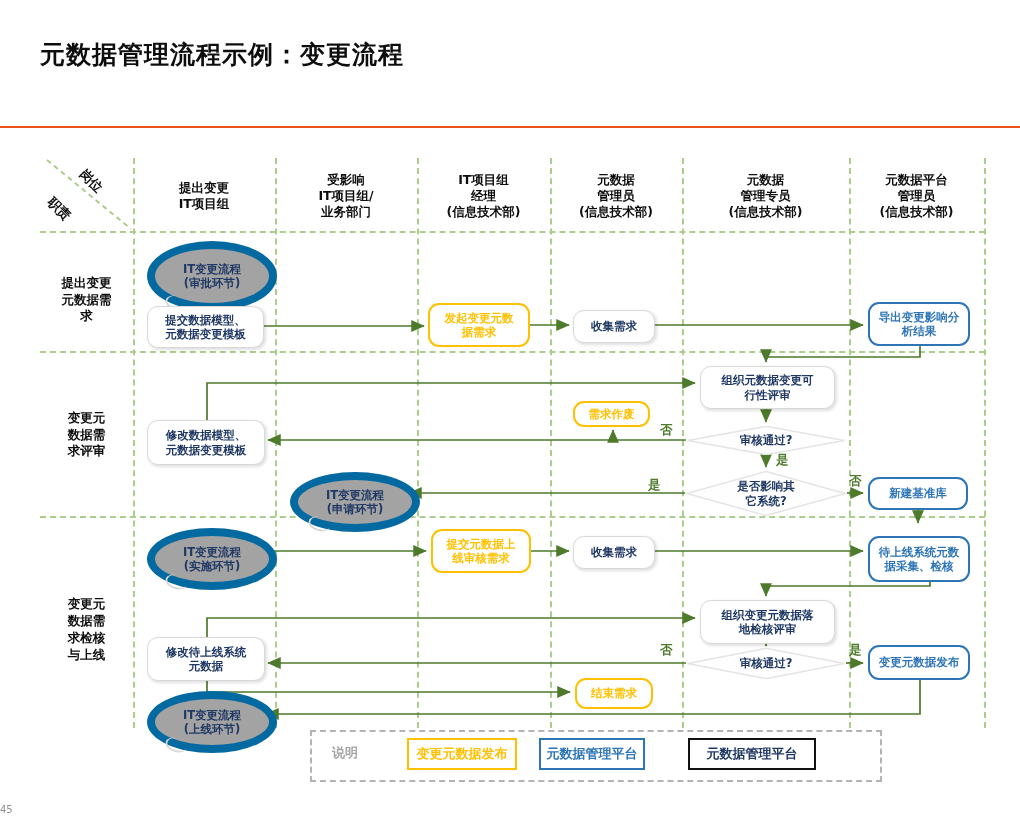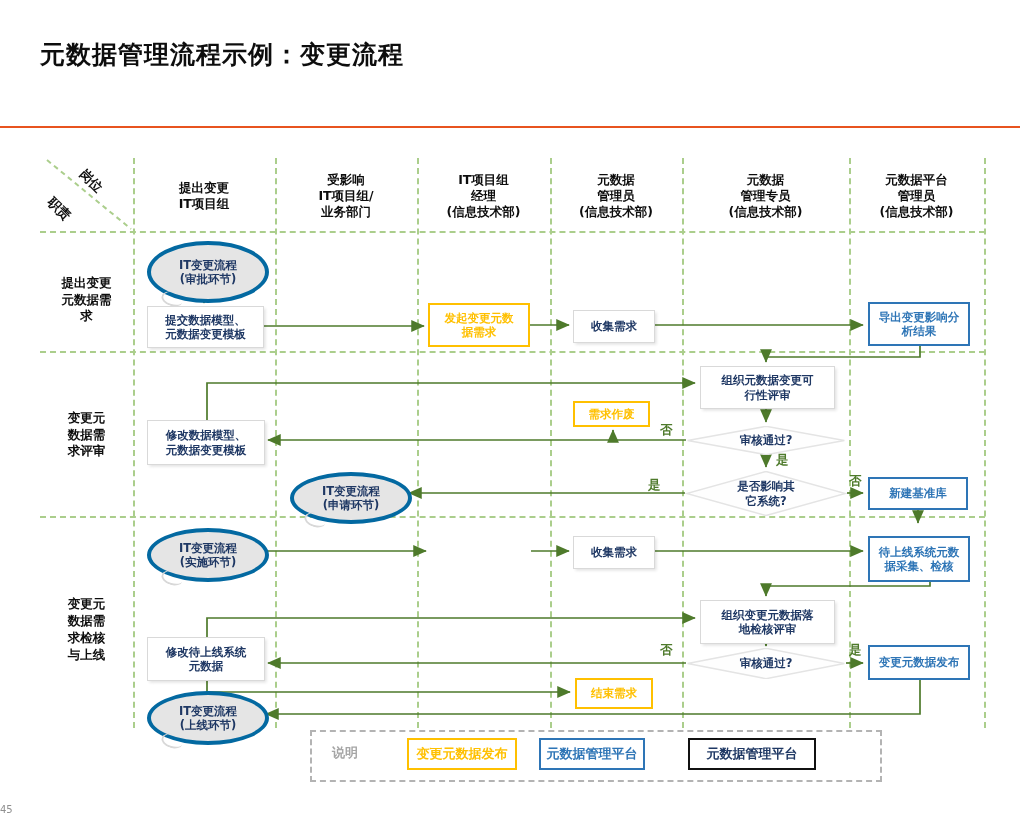--- a/index.html
+++ b/index.html
@@ -12,25 +12,25 @@
   #title{left:40px;top:38px;font-size:25px;font-weight:800;color:#0d0d0d;letter-spacing:1px;}
   #rule{left:0;top:126px;width:1020px;height:2px;background:#e8531f;}
 
   .vline{width:0;border-left:2px dashed #abce8c;top:158px;height:570px;}
   .hline{height:0;border-top:2px dashed #abce8c;left:40px;width:945px;}
 
   .col-header{top:163px;height:66px;font-size:12.5px;font-weight:700;color:#0d0d0d;line-height:1.28;}
   .row-label{left:40px;width:93px;font-size:12.5px;font-weight:700;color:#0d0d0d;line-height:1.35;}
   .corner-label{font-size:13px;font-weight:700;color:#0d0d0d;transform:rotate(45deg);}
 
-  .node{line-height:1.25;font-size:11.5px;font-weight:700;}
+  .node{line-height:1.25;font-size:11.5px;font-weight:700;border-radius:11px;}
   .box{background:#ffffff;border:1.5px solid #d9d9d9;color:#1f3864;box-shadow:1.5px 1.5px 3px rgba(0,0,0,0.12);}
   .box-y{background:#ffffff;border:2px solid #ffc000;color:#ffc000;}
   .box-b{background:#ffffff;border:2px solid #2e75b6;color:#2e75b6;}
-  .ellipse{background:#e5e5e5;border:4px solid #0369a1;border-radius:50%;color:#1f3864;}
+  .ellipse{background:#a3a3a3;border:8px solid #0369a1;border-radius:50%;color:#1f3864;}
   .ellipse:after{content:"";position:absolute;left:10px;bottom:-7px;width:20px;height:12px;
                  border-bottom:2px solid #d8d8d8;border-left:2px solid #d8d8d8;border-radius:50%;
                  transform:rotate(18deg);}
   .diamond{color:#1f3864;}
   .diamond svg{position:absolute;left:0;top:0;width:100%;height:100%;}
   .diamond span{position:relative;z-index:1;}
   .branch{font-size:12.5px;font-weight:700;color:#4e7a2b;}
 
   #connectors{position:absolute;left:0;top:0;width:1020px;height:840px;pointer-events:none;}
 
@@ -155,20 +155,22 @@
       </svg>
     <span class="pre">是否影响其
 它系统?</span>
   </div>
   <div class="abs ctr pre node box-b" style="left:868px;top:477px;width:100px;height:33px;box-sizing:border-box">新建基准库</div>
   <div class="abs ctr pre node ellipse" style="left:290px;top:472px;width:114px;height:44px">IT变更流程
 (申请环节)</div>
 
   <div class="abs ctr pre node ellipse" style="left:147px;top:528px;width:114px;height:46px">IT变更流程
 (实施环节)</div>
+  <div class="abs ctr pre node box-y" style="left:431px;top:529px;width:100px;height:44px;box-sizing:border-box">提交元数据上
+线审核需求</div>
   <div class="abs ctr pre node box" style="left:573px;top:536px;width:80px;height:31px">收集需求</div>
   <div class="abs ctr pre node box-b" style="left:868px;top:536px;width:102px;height:46px;box-sizing:border-box">待上线系统元数
 据采集、检核</div>
   <div class="abs ctr pre node box" style="left:700px;top:600px;width:133px;height:42px">组织变更元数据落
 地检核评审</div>
   <div class="abs ctr pre node box" style="left:147px;top:637px;width:116px;height:42px">修改待上线系统
 元数据</div>
   <div class="abs ctr node diamond" style="left:686px;top:648px;width:160px;height:31px">
     <svg viewBox="0 0 100 100" preserveAspectRatio="none">
         <polygon points="50,1 99,50 50,99 1,50" fill="#fefefe" stroke="#e4e4e4" stroke-width="1.5" vector-effect="non-scaling-stroke"></polygon>

